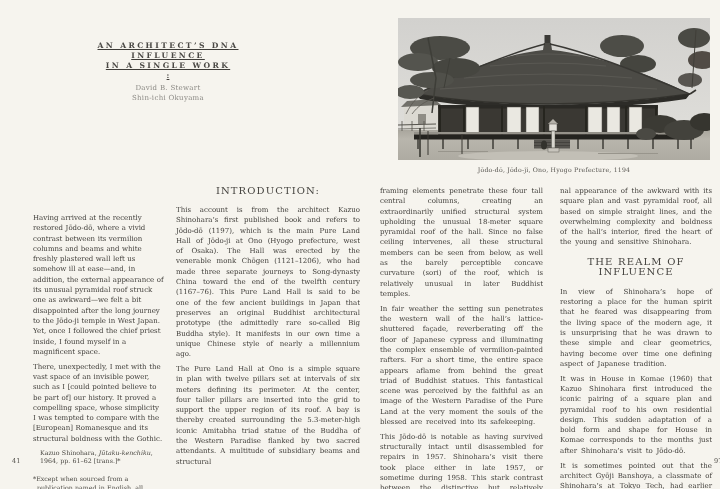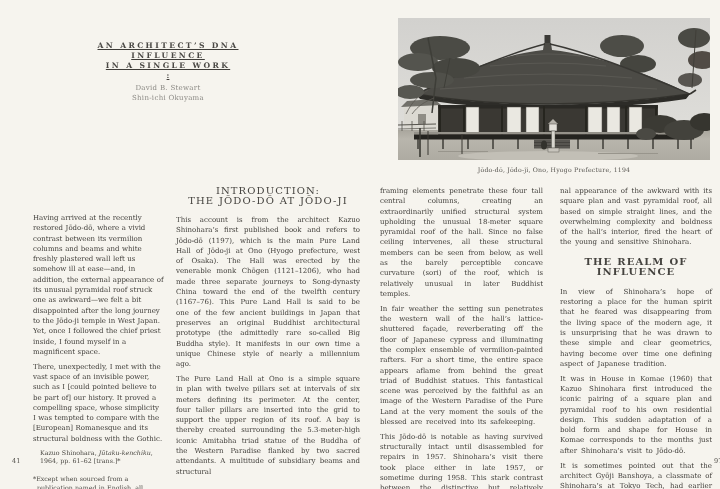--- a/index.html
+++ b/index.html
@@ -16,21 +16,21 @@
   .author { display:block; font-size:7px; line-height:9.6px; color:#8b8984; letter-spacing:0.3px; }
   
   .col { position:absolute; font-size:7px; line-height:10.3px; }
   .col p { margin:0 0 4.5px 0; }
   .col-quote { left:33px; top:213px; width:131px; text-align:left; word-spacing:0.3px; }
   .col-intro { left:176px; top:186px; width:184px; text-align:justify; word-spacing:1.6px; }
   .col-a     { left:380px; top:186px; width:163px; text-align:justify; word-spacing:1.6px; }
   .col-b     { left:560px; top:186px; width:152px; text-align:justify; word-spacing:1.6px; }
   .colhead { font-weight:normal; font-size:10px; letter-spacing:1.1px; line-height:10px; text-align:center; color:#45433f; margin:0 0 9px 0; word-spacing:0.4px; }
   .colhead span { display:block; }
-  .colhead-mid { margin:9px 0 10px 0;font-weight:bold; }
+  .colhead-mid { margin:9px 0 10px 0; }
   .citation { font-size:6.3px; line-height:8.6px; padding-left:7px; margin:1px 0 0 0 !important; color:#4a4843; word-spacing:0.2px; }
   .footnote { font-size:6.3px; line-height:8.8px; margin:9px 0 0 0 !important; color:#4a4843; padding-left:4px; text-indent:-4px; word-spacing:0.2px; }
   .pagenum { position:absolute; font-size:6.6px; color:#55534e; }
   .pagenum-left { left:12px; top:457px; }
   .pagenum-right { left:714px; top:457px; }
   
   figure.photo { position:absolute; left:398px; top:18px; width:312px; margin:0; }
   figure.photo svg { display:block; width:312px; height:142px; }
   figcaption { margin-top:6px; text-align:center; font-size:6.2px; color:#56544f; letter-spacing:0.2px; }
 </style>
@@ -57,21 +57,20 @@
     <div class="col col-quote">
       <p>Having arrived at the recently restored Jōdo-dō, where a vivid contrast between its vermilion columns and beams and white freshly plastered wall left us somehow ill at ease—and, in addition, the external appearance of its unusual pyramidal roof struck one as awkward—we felt a bit disappointed after the long journey to the Jōdo-ji temple in West Japan. Yet, once I followed the chief priest inside, I found myself in a magnificent space.</p>
       <p>There, unexpectedly, I met with the vast space of an invisible power, such as I [could pointed believe to be part of] our history. It proved a compelling space, whose simplicity I was tempted to compare with the [European] Romanesque and its structural boldness with the Gothic.</p>
       <p class="citation"><span>Kazuo Shinohara, </span><i>Jūtaku-kenchiku</i><span>, 1964, pp. 61–62 [trans.]*</span></p>
       <p class="footnote">*Except when sourced from a publication named in English, all translations are jointly by the authors of the present article.</p>
     </div>
 
     <div class="col col-intro">
       <h2 class="colhead">
         <span>INTRODUCTION:</span>
-        <span>THE JŌDO-DŌ AT JŌDO-JI</span>
       </h2>
       <p>This account is from the architect Kazuo Shinohara’s first published book and refers to Jōdo-dō (1197), which is the main Pure Land Hall of Jōdo-ji at Ono (Hyogo prefecture, west of Osaka). The Hall was erected by the venerable monk Chōgen (1121–1206), who had made three separate journeys to Song-dynasty China toward the end of the twelfth century (1167–76). This Pure Land Hall is said to be one of the few ancient buildings in Japan that preserves an original Buddhist architectural prototype (the admittedly rare so-called Big Buddha style). It manifests in our own time a unique Chinese style of nearly a millennium ago.</p>
       <p>The Pure Land Hall at Ono is a simple square in plan with twelve pillars set at intervals of six meters defining its perimeter. At the center, four taller pillars are inserted into the grid to support the upper region of its roof. A bay is thereby created surrounding the 5.3-meter-high iconic Amitabha triad statue of the Buddha of the Western Paradise flanked by two sacred attendants. A multitude of subsidiary beams and structural</p>
     </div>
 
     <div class="pagenum pagenum-left">41</div>
   </section>
 
   <section>
 

